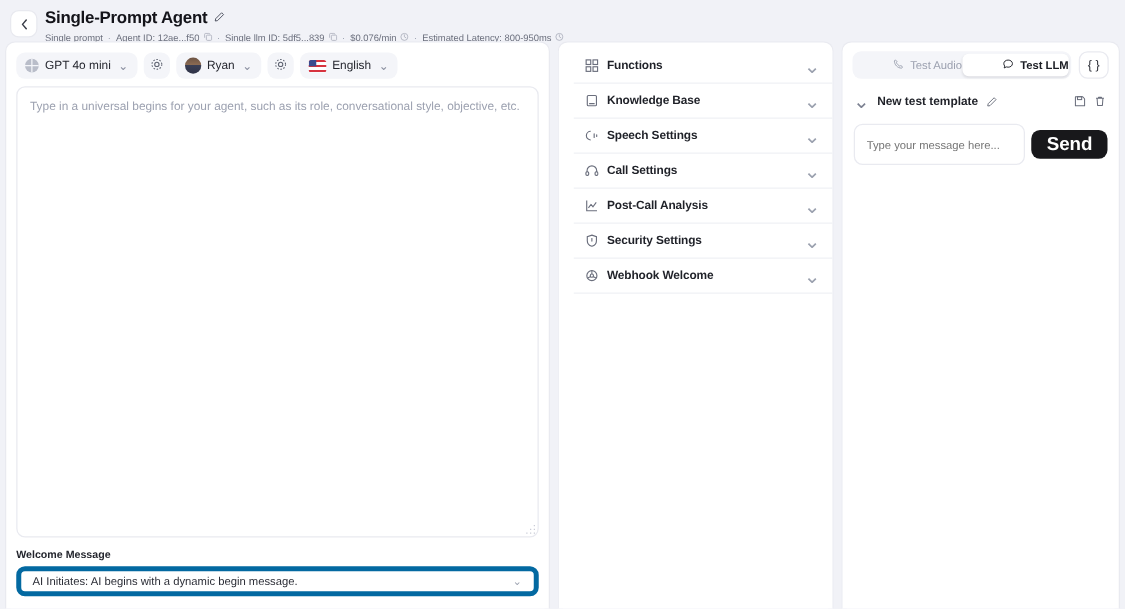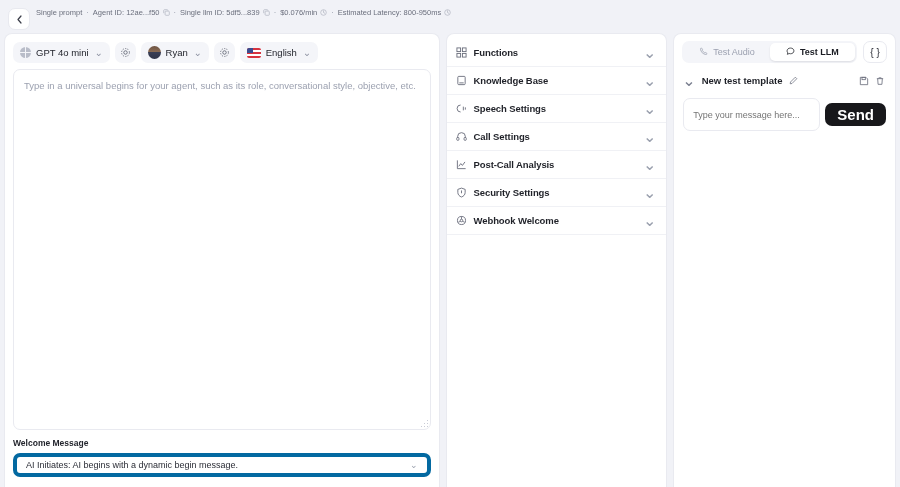--- a/index.html
+++ b/index.html
@@ -16,21 +16,21 @@
   .header { height: 33px; display: flex; align-items: flex-start; padding: 5px 0 0 5px; flex: 0 0 auto; }
   .back-btn {
     width: 22px; height: 22px; border-radius: 7px; background: #ffffff;
     border: 1px solid #e8e9ef; display: flex; align-items: center; justify-content: center;
     margin: 3px 6px 0 3px; cursor: pointer; flex: 0 0 auto;
   }
   .back-btn svg { display: block; }
   .title-col { display: flex; flex-direction: column; padding-top: 0px; }
   .title-row { display: flex; align-items: center; gap: 5px; }
   .page-title { font-size: 13.5px; font-weight: bold; letter-spacing: -0.2px; color: #14141a; line-height: 16px; }
-  .meta-row { display: flex; align-items: center; gap: 3px; margin-top: 3px; font-size: 7.5px; color: #6b6f7d; white-space: nowrap; }
+  .meta-row { display: flex; gap: 3px; margin-top: 3px; font-size: 7.5px; color: #6b6f7d; white-space: nowrap; }
   .meta-row .sep { color: #9aa0ae; padding: 0 1px; }
   .meta-ic { opacity: .65; display: inline-flex; }
 
   
   .body { flex: 1 1 auto; display: flex; gap: 6px; padding: 0 4px 0 4px; }
   .col-left { width: 440px; background: #fff; border: 1px solid #e9eaf0; border-bottom: none;
               border-radius: 8px 8px 0 0; display: flex; flex-direction: column; }
   .col-mid  { width: 224px; background: #fff; border: 1px solid #e9eaf0; border-bottom: none;
               border-radius: 8px 8px 0 0; display: flex; flex-direction: column; }
   .col-right{ flex: 1 1 auto; background: #fff; border: 1px solid #e9eaf0; border-bottom: none;
@@ -73,36 +73,36 @@
   .select-box {
     height: 24px; border: 4px solid #0369a1; border-radius: 7px; background: #fff;
     display: flex; align-items: center; justify-content: space-between; padding: 0 9px;
     font-size: 9px; color: #2b2d36; cursor: pointer;
   }
   .select-box .caret { color: #9aa0ae; }
 
   
   .acc-item {
     height: 28px; display: flex; align-items: center; gap: 7px; padding: 0 10px 0 9px;
-    border-bottom: 1px solid #f0f1f5; cursor: pointer;
+    border-bottom: 1px solid #f0f1f5; cursor: pointer; margin-left: 12px;
   }
   .acc-item:first-child { margin-top: 5px; }
   .acc-ic { width: 11px; height: 11px; display: flex; align-items: center; justify-content: center; color: #6b6f7d; flex: 0 0 auto; }
   .acc-label { font-size: 9.5px; font-weight: bold; color: #1f2128; flex: 1 1 auto; letter-spacing: -0.1px; }
   .acc-caret { color: #9aa0ae; }
 
   
   .r-top { display: flex; align-items: center; gap: 6px; padding: 7px 8px 0 8px; }
   .seg {
     flex: 1 1 auto; height: 22px; background: #f4f5f9; border-radius: 7px; padding: 2px;
     display: flex; align-items: center;
   }
   .seg-btn {
     flex: 1 1 0; height: 18px; border-radius: 5px; display: flex; align-items: center;
-    justify-content: center; gap: 5px; font-size: 9px; color: #9ca1b0; cursor: pointer; white-space: nowrap;
+    justify-content: flex-end; gap: 5px; font-size: 9px; color: #9ca1b0; cursor: pointer; white-space: nowrap;
   }
   .seg-btn.active { background: #fff; color: #1b1d24; font-weight: bold; box-shadow: 0 1px 2px rgba(20,22,30,.10); }
   .braces {
     width: 24px; height: 22px; border: 1px solid #e9eaf0; border-radius: 7px; background: #fff;
     display: flex; align-items: center; justify-content: center; font-size: 10px; color: #2b2d36; cursor: pointer; flex: 0 0 auto;
   }
   .tmpl-row { display: flex; align-items: center; gap: 6px; padding: 8px 10px 0 8px; }
   .tmpl-caret { color: #7c8191; cursor: pointer; }
   .tmpl-name { font-size: 9.5px; font-weight: bold; color: #1f2128; }
   .tmpl-spacer { flex: 1 1 auto; }
@@ -133,20 +133,28 @@
 
   <div class="header">
     <div class="back-btn">
       <span>
         <svg width="7" height="9" viewBox="0 0 7 9">
             <path d="M5 1 L2 4.5 L5 8" stroke="#3a3d48" stroke-width="1.2" fill="none" stroke-linecap="round" stroke-linejoin="round"></path>
           </svg>
       </span>
     </div>
     <div class="title-col">
+      <div class="title-row">
+        <span class="page-title">Single-Prompt Agent</span>
+        <span>
+          <svg width="9" height="9" viewBox="0 0 12 12">
+              <path d="M8.4 1.6 L10.4 3.6 L4 10 L1.6 10.4 L2 8z" stroke="#4a4e5c" stroke-width="1" fill="none" stroke-linejoin="round"></path>
+            </svg>
+        </span>
+      </div>
       <div class="meta-row">
         <span>Single prompt</span>
         <span class="sep">·</span>
         <span>Agent ID: 12ae...f50</span>
         <span class="meta-ic">
           <svg width="7" height="7" viewBox="0 0 10 10">
               <rect x="3" y="3" width="6" height="6" rx="1.2" stroke="#8b90a0" stroke-width="1" fill="none"></rect>
               <path d="M7 2.2 A1.2 1.2 0 0 0 5.8 1 H2.2 A1.2 1.2 0 0 0 1 2.2 V6" stroke="#8b90a0" stroke-width="1" fill="none"></path>
             </svg>
         </span>

